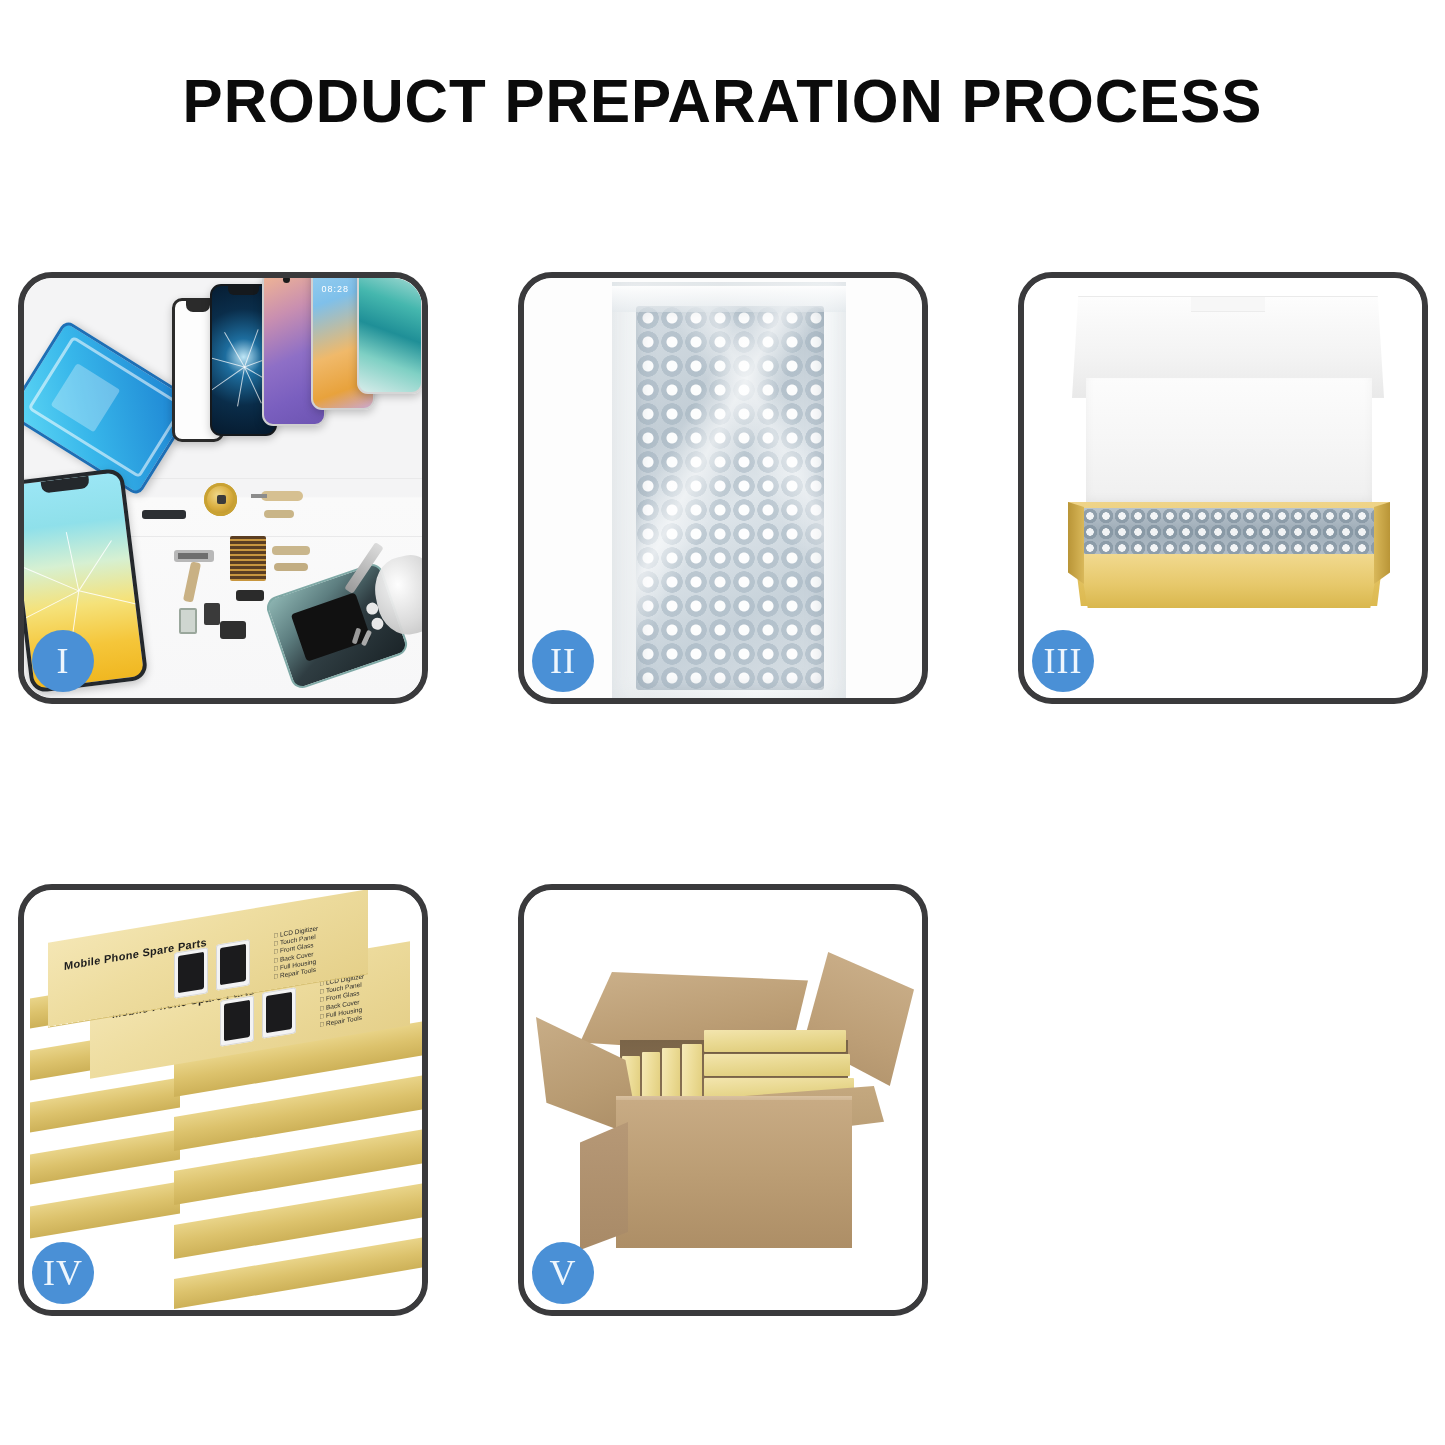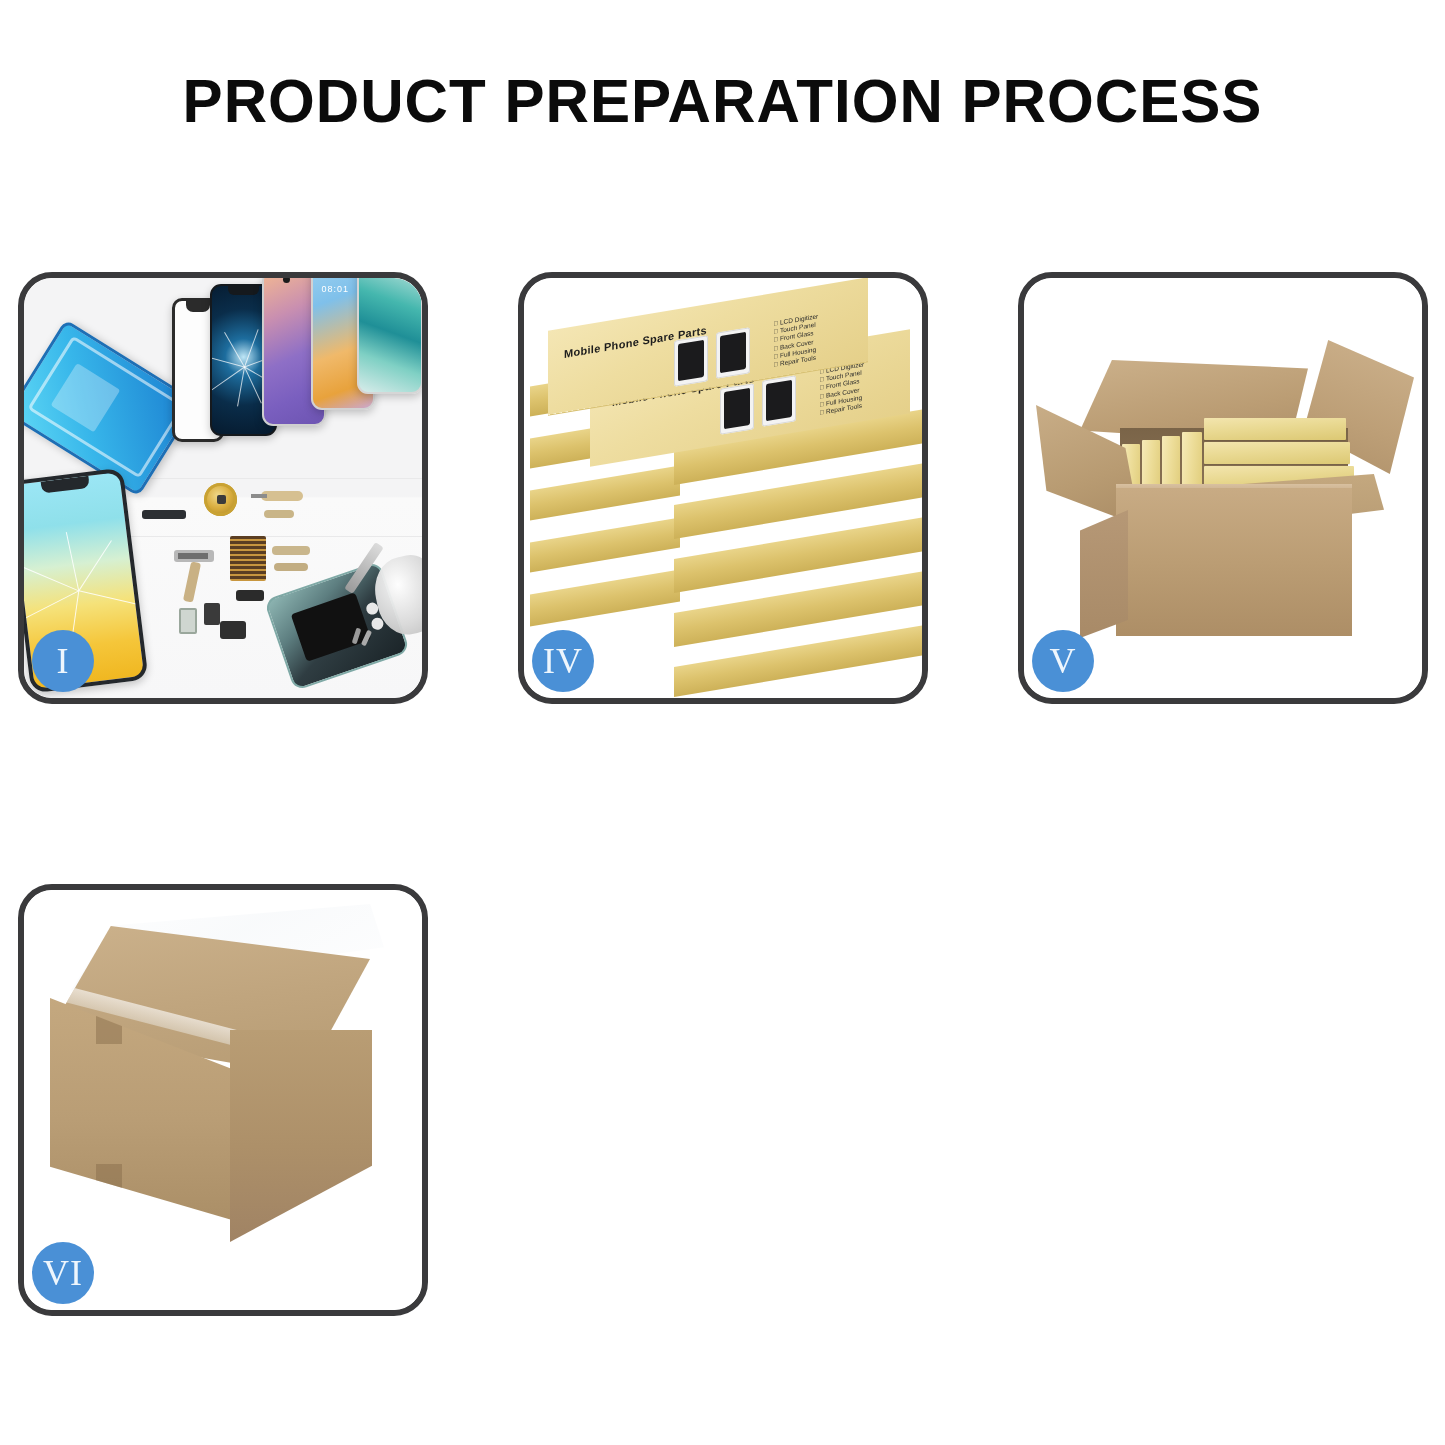--- a/index.html
+++ b/index.html
@@ -448,21 +448,21 @@
             <i style="transform:rotate(150deg)"></i>
           <i style="transform:rotate(200deg)"></i>
             <i style="transform:rotate(250deg)"></i>
           <i style="transform:rotate(300deg)"></i>
             <i style="transform:rotate(335deg)"></i>
         </div>
       </div>
       <div class="phone ph-purple"></div>
       <div class="phone ph-huawei">
 
-        <span class="clock">08:01</span>
+        <span class="clock">08:28</span>
       </div>
       <div class="phone ph-green"></div>
 
       <div class="phone ph-broken-big">
         <div class="crack-lines">
           <i style="transform:rotate(15deg)"></i>
             <i style="transform:rotate(70deg)"></i>
           <i style="transform:rotate(120deg)"></i>
             <i style="transform:rotate(175deg)"></i>
           <i style="transform:rotate(220deg)"></i>
@@ -486,21 +486,44 @@
       <span class="comp c-cam"></span>
       <span class="comp c-back"></span>
       <span class="comp c-tool"></span>
       <span class="comp c-screw1"></span>
       <span class="comp c-screw2"></span>
       <span class="comp c-hand"></span>
     </div>
     <div class="badge">I</div>
   </div>
 
-
+  <div class="panel">
+    <div class="panel-stage">
+      <div class="p2-bg"></div>
+      <div class="bw-outer"></div>
+      <div class="bw-inner"></div>
+      <div class="bw-sheen"></div>
+      <div class="bw-seal"></div>
+    </div>
+    <div class="badge">II</div>
+  </div>
+
+  <div class="panel">
+    <div class="panel-stage">
+      <div class="p3-bg"></div>
+      <div class="b3-lid"></div>
+      <div class="b3-foam"></div>
+      <div class="b3-tray"></div>
+      <div class="b3-bubble"></div>
+      <div class="b3-trayface"></div>
+      <div class="b3-edgeL"></div>
+      <div class="b3-edgeR"></div>
+    </div>
+    <div class="badge">III</div>
+  </div>
 
   <div class="panel">
     <div class="panel-stage">
       <div class="p4-bg"></div>
       <div class="stack">
 
         <div class="ybox ysidebar" style="left:6px; top:96px; width:150px; height:30px;"></div>
         <div class="ybox ysidebar" style="left:6px; top:148px; width:150px; height:30px;"></div>
         <div class="ybox ysidebar" style="left:6px; top:200px; width:150px; height:30px;"></div>
         <div class="ybox ysidebar" style="left:6px; top:252px; width:150px; height:30px;"></div>
@@ -569,31 +592,14 @@
 
       <div class="k-flapLeft"></div>
       <div class="k-flapFront"></div>
       <div class="k-rim"></div>
       <div class="k-body"></div>
       <div class="k-body-left"></div>
     </div>
     <div class="badge">V</div>
   </div>
 
-  <div class="panel">
-    <div class="panel-stage">
-      <div class="p6-bg"></div>
-      <div class="s-wrap"></div>
-      <div class="s-top"></div>
-      <div class="s-tape">
-          <i></i>
-        </div>
-      <div class="s-front"></div>
-      <div class="s-right"></div>
-      <div class="s-seamtape">
-        <i style="left:46px; top:2px; width:26px; height:44px;"></i>
-        <i style="left:46px; top:166px; width:26px; height:44px;"></i>
-      </div>
-    </div>
-    <div class="badge">VI</div>
-  </div>
 
 </div>
 
 </body></html>

